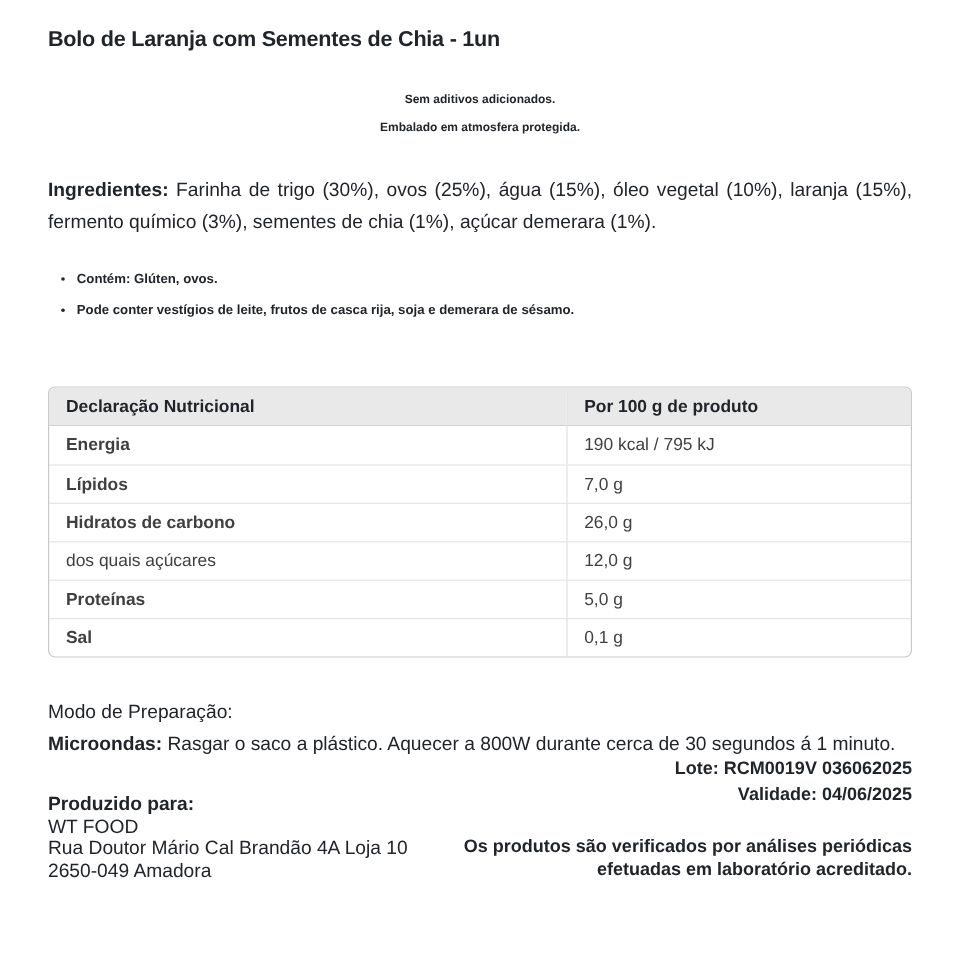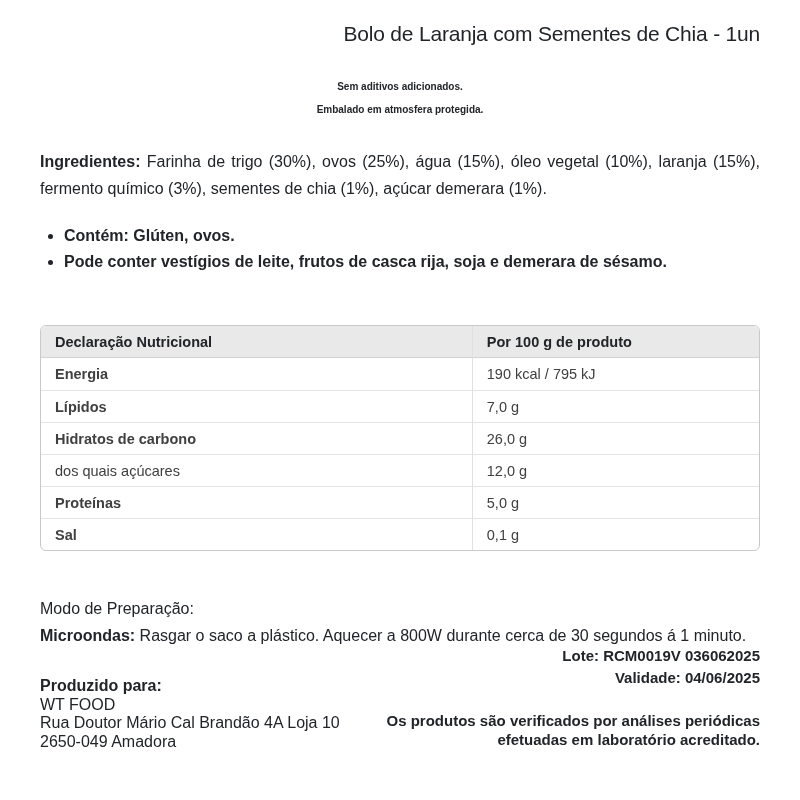--- a/index.html
+++ b/index.html
@@ -6,23 +6,23 @@
   html, body { width: 800px; height: 800px; }
   body {
     background: #ffffff;
     color: #212529;
     font-family: "Liberation Sans", "DejaVu Sans", sans-serif;
     padding: 22px 40px 0 40px;
     overflow: hidden;
   }
 
   .title {
-    text-align: right;
-    font-size: 21px;
-    font-weight: 400;
+    text-align: left;
+    font-size: 18px;
+    font-weight: 700;
     letter-spacing: -0.2px;
   }
 
   .subtitle {
     margin-top: 29px;
     text-align: center;
     font-size: 10px;
     font-weight: 700;
     line-height: 23px;
   }
@@ -34,21 +34,21 @@
     text-align: justify;
   }
   .ingredients .lbl { font-weight: 700; }
 
   .allergens {
     margin-top: 21px;
     list-style: disc;
     padding-left: 24px;
   }
   .allergens li {
-    font-size: 16px;
+    font-size: 11px;
     font-weight: 700;
     line-height: 26px;
   }
 
   .nutri-wrap { margin-top: 50px; }
   table.nutri {
     width: 100%;
     border-collapse: separate;
     border-spacing: 0;
     border: 1px solid #c9c9c9;
@@ -68,21 +68,21 @@
   }
   table.nutri th:first-child { border-top-left-radius: 6px; }
   table.nutri th:last-child  { border-top-right-radius: 6px; }
   table.nutri .col-label { width: 60%; }
   table.nutri .col-value { width: 40%; border-left: 1px solid #e0e0e0; }
   table.nutri tbody tr + tr td { border-top: 1px solid #e5e5e5; }
   table.nutri tbody tr.main td:first-child { font-weight: 600; }
   table.nutri tbody tr td { font-weight: 400; color: #404040; }
 
   .prep {
-    margin-top: 44px;
+    margin-top: 32px;
     font-size: 16px;
     line-height: 27px;
   }
   .prep .method { text-align: justify; }
   .prep .method .lbl { font-weight: 700; }
 
   .bottom {
     position: relative;
     height: 118px;
     margin-top: -4px;

